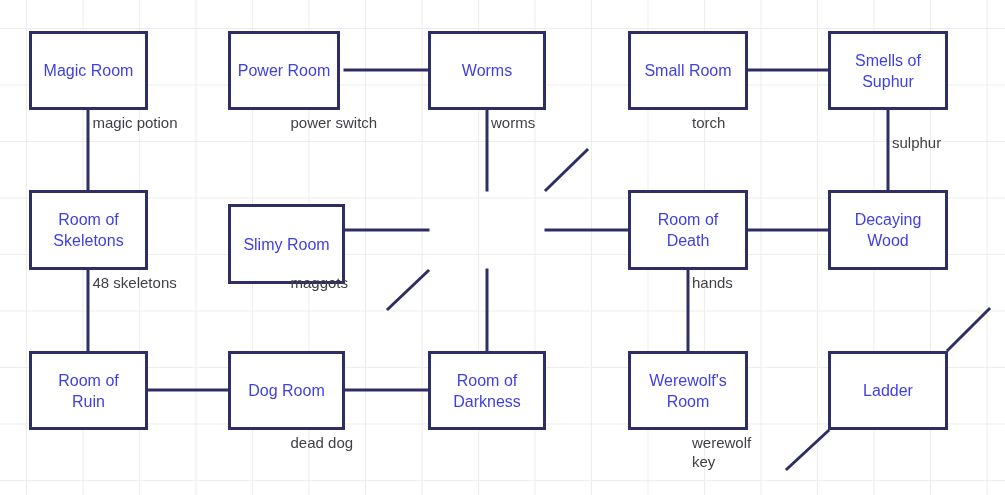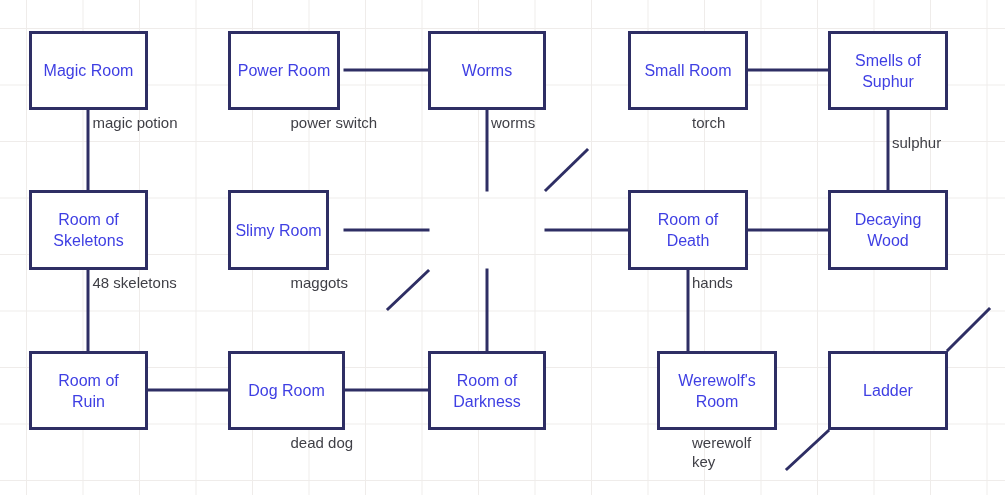--- a/index.html
+++ b/index.html
@@ -84,21 +84,21 @@
     <div class="room" style="left: 828px; top: 31px; width: 120px; height: 79px; border: 3px solid rgb(46, 46, 100); color: rgb(63, 63, 227);">
       <span class="label">Smells of
 Suphur</span>
     </div>
     <div class="item-label" style="left: 892px; top: 113px; color: rgb(63, 63, 70); margin-top: 20px;">sulphur</div>
     <div class="room" style="left: 29px; top: 190px; width: 119px; height: 80px; border: 3px solid rgb(46, 46, 100); color: rgb(63, 63, 227);">
       <span class="label">Room of
 Skeletons</span>
     </div>
     <div class="item-label" style="left: 92.5px; top: 273px; color: rgb(63, 63, 70);">48 skeletons</div>
-    <div class="room" style="left: 228px; top: 190px; width: 101px; height: 80px; border: 3px solid rgb(46, 46, 100); color: rgb(63, 63, 227);">
+    <div class="room" style="left: 228px; top: 204px; width: 117px; height: 80px; border: 3px solid rgb(46, 46, 100); color: rgb(63, 63, 227);">
       <span class="label">Slimy Room</span>
     </div>
     <div class="item-label" style="left: 290.5px; top: 273px; color: rgb(63, 63, 70);">maggots</div>
     <div class="room" style="left: 628px; top: 190px; width: 120px; height: 80px; border: 3px solid rgb(46, 46, 100); color: rgb(63, 63, 227);">
       <span class="label">Room of
 Death</span>
     </div>
     <div class="item-label" style="left: 692px; top: 273px; color: rgb(63, 63, 70);">hands</div>
     <div class="room" style="left: 828px; top: 190px; width: 120px; height: 80px; border: 3px solid rgb(46, 46, 100); color: rgb(63, 63, 227);">
       <span class="label">Decaying
@@ -109,21 +109,21 @@
 Ruin</span>
     </div>
     <div class="room" style="left: 228px; top: 351px; width: 117px; height: 79px; border: 3px solid rgb(46, 46, 100); color: rgb(63, 63, 227);">
       <span class="label">Dog Room</span>
     </div>
     <div class="item-label" style="left: 290.5px; top: 433px; color: rgb(63, 63, 70);">dead dog</div>
     <div class="room" style="left: 428px; top: 351px; width: 118px; height: 79px; border: 3px solid rgb(46, 46, 100); color: rgb(63, 63, 227);">
       <span class="label">Room of
 Darkness</span>
     </div>
-    <div class="room" style="left: 628px; top: 351px; width: 120px; height: 79px; border: 3px solid rgb(46, 46, 100); color: rgb(63, 63, 227); margin-left: 29px;">
+    <div class="room" style="left: 628px; top: 351px; width: 120px; height: 79px; border: 3px solid rgb(46, 46, 100); color: rgb(63, 63, 227);">
       <span class="label">Werewolf's
 Room</span>
     </div>
     <div class="item-label" style="left: 692px; top: 433px; color: rgb(63, 63, 70);">werewolf
 key</div>
     <div class="room" style="left: 828px; top: 351px; width: 120px; height: 79px; border: 3px solid rgb(46, 46, 100); color: rgb(63, 63, 227);">
       <span class="label">Ladder</span>
     </div>
   </div>
 

